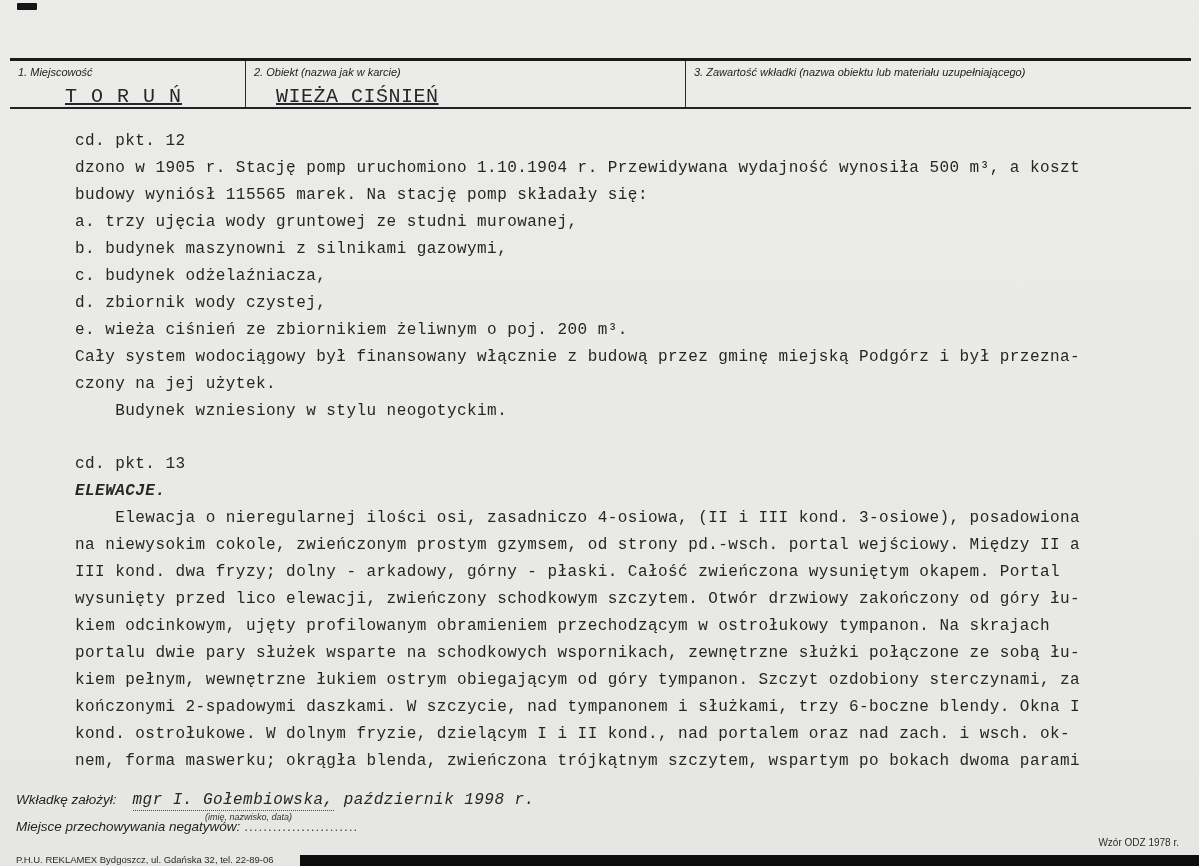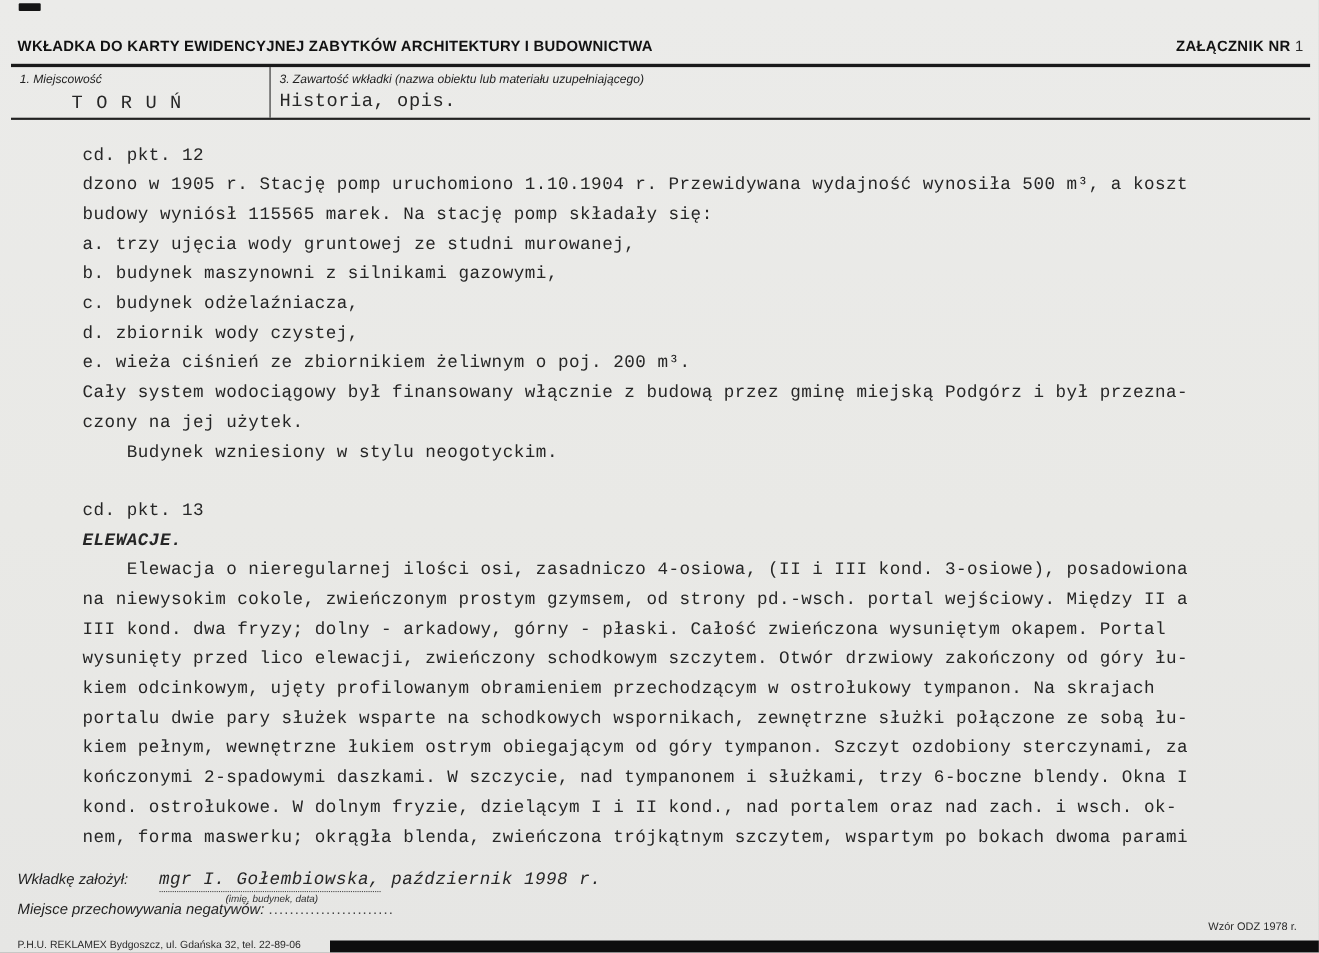--- a/index.html
+++ b/index.html
@@ -46,21 +46,21 @@
     position: absolute; left: 10px; right: 8px; top: 61px;
     height: 48px; display: flex;
     border-bottom: 2px solid #222;
   }
   .info-cell { padding: 5px 8px 0 8px; }
   .info-cell + .info-cell { border-left: 1.5px solid #2a2a2a; }
   .cell-1 { width: 235px; }
   .cell-2 { width: 440px; }
   .cell-3 { flex: 1; }
   .cell-label { font-size: 11px; font-style: italic; color: #222; }
-  .cell-value { margin-top: 7px; font-size: 17px; letter-spacing: 0.5px; }
+  .cell-value { margin-top: 7px; font-size: 20px; letter-spacing: 0.5px; text-decoration: underline; }
   .cell-1 .cell-value { margin-left: 47px; letter-spacing: 1px; }
   .cell-2 .cell-value { margin-left: 22px; }
   .cell-3 .cell-value { margin-left: 0; margin-top: 5px; }
 
   
   .tw {
     font-family: "Liberation Mono", "DejaVu Sans Mono", monospace;
     color: #262626;
   }
 
@@ -72,21 +72,21 @@
     font-family: "Liberation Mono", "DejaVu Sans Mono", monospace;
     font-size: 16px; line-height: 27px; letter-spacing: 0.45px;
     color: #262626; white-space: pre;
   }
   .section-gap { margin-top: 26px; }
   .heading-bold { font-weight: 700; color: #1f1f1f; font-style: italic; }
 
   
   .footer-founder {
     position: absolute; left: 16px; top: 791px;
-    display: flex; align-items: baseline; gap: 28px;
+    display: flex; align-items: baseline; gap: 16px;
   }
   .lbl-italic { font-size: 13.5px; font-style: italic; color: #1f1f1f; }
   .founder-entry { font-size: 16px; letter-spacing: 0.45px; font-style: italic; }
   .dotted-underline { border-bottom: 1.5px dotted #4a4a4a; padding-bottom: 1px; }
   .founder-caption {
     position: absolute; left: 205px; top: 812px;
     font-size: 9px; font-style: italic; color: #333;
   }
   .footer-negatives {
     position: absolute; left: 16px; top: 819px;
@@ -102,37 +102,34 @@
     font-size: 10px; color: #2a2a2a;
   }
 </style>
 </head>
 <body>
 
 <div class="page">
 
   <div class="corner-mark"></div>
 
-  <div class="header">
-    <div class="form-title">WKŁADKA DO KARTY EWIDENCYJNEJ ZABYTKÓW ARCHITEKTURY I BUDOWNICTWA</div>
-    <div class="attachment">
-      <span>ZAŁĄCZNIK NR</span><span class="att-num">1</span>
-    </div>
-  </div>
 
   <div class="rule-thick"></div>
 
   <div class="info-table">
     <div class="info-cell cell-1">
       <div class="cell-label">1. Miejscowość</div>
       <div class="cell-value tw">T O R U Ń</div>
     </div>
+    <div class="info-cell cell-2">
+      <div class="cell-label">2. Obiekt (nazwa jak w karcie)</div>
+      <div class="cell-value tw">WIEŻA CIŚNIEŃ</div>
+    </div>
     <div class="info-cell cell-3">
       <div class="cell-label">3. Zawartość wkładki (nazwa obiektu lub materiału uzupełniającego)</div>
-      <div class="cell-value tw">Historia, opis.</div>
     </div>
   </div>
 
   <div class="body-text">
     <pre>cd. pkt. 12
 dzono w 1905 r. Stację pomp uruchomiono 1.10.1904 r. Przewidywana wydajność wynosiła 500 m³, a koszt
 budowy wyniósł 115565 marek. Na stację pomp składały się:
 a. trzy ujęcia wody gruntowej ze studni murowanej,
 b. budynek maszynowni z silnikami gazowymi,
 c. budynek odżelaźniacza,
@@ -155,21 +152,21 @@
 nem, forma maswerku; okrągła blenda, zwieńczona trójkątnym szczytem, wspartym po bokach dwoma parami</pre>
   </div>
 
   <div class="footer-founder">
     <span class="lbl-italic">Wkładkę założył:</span>
     <span class="founder-entry tw">
       <span class="dotted-underline">mgr I. Gołembiowska,</span>
       <span>październik 1998 r.</span>
     </span>
   </div>
-  <div class="founder-caption">(imię, budynek, data)</div>
+  <div class="founder-caption">(imię, nazwisko, data)</div>
 
   <div class="footer-negatives">
     <span>Miejsce przechowywania negatywów:</span>
     <span class="dots">........................</span>
   </div>
 
   <div class="print-info">P.H.U. REKLAMEX Bydgoszcz, ul. Gdańska 32, tel. 22-89-06</div>
   <div class="form-version">Wzór ODZ 1978 r.</div>
 
   <div class="bottom-strip"></div>

